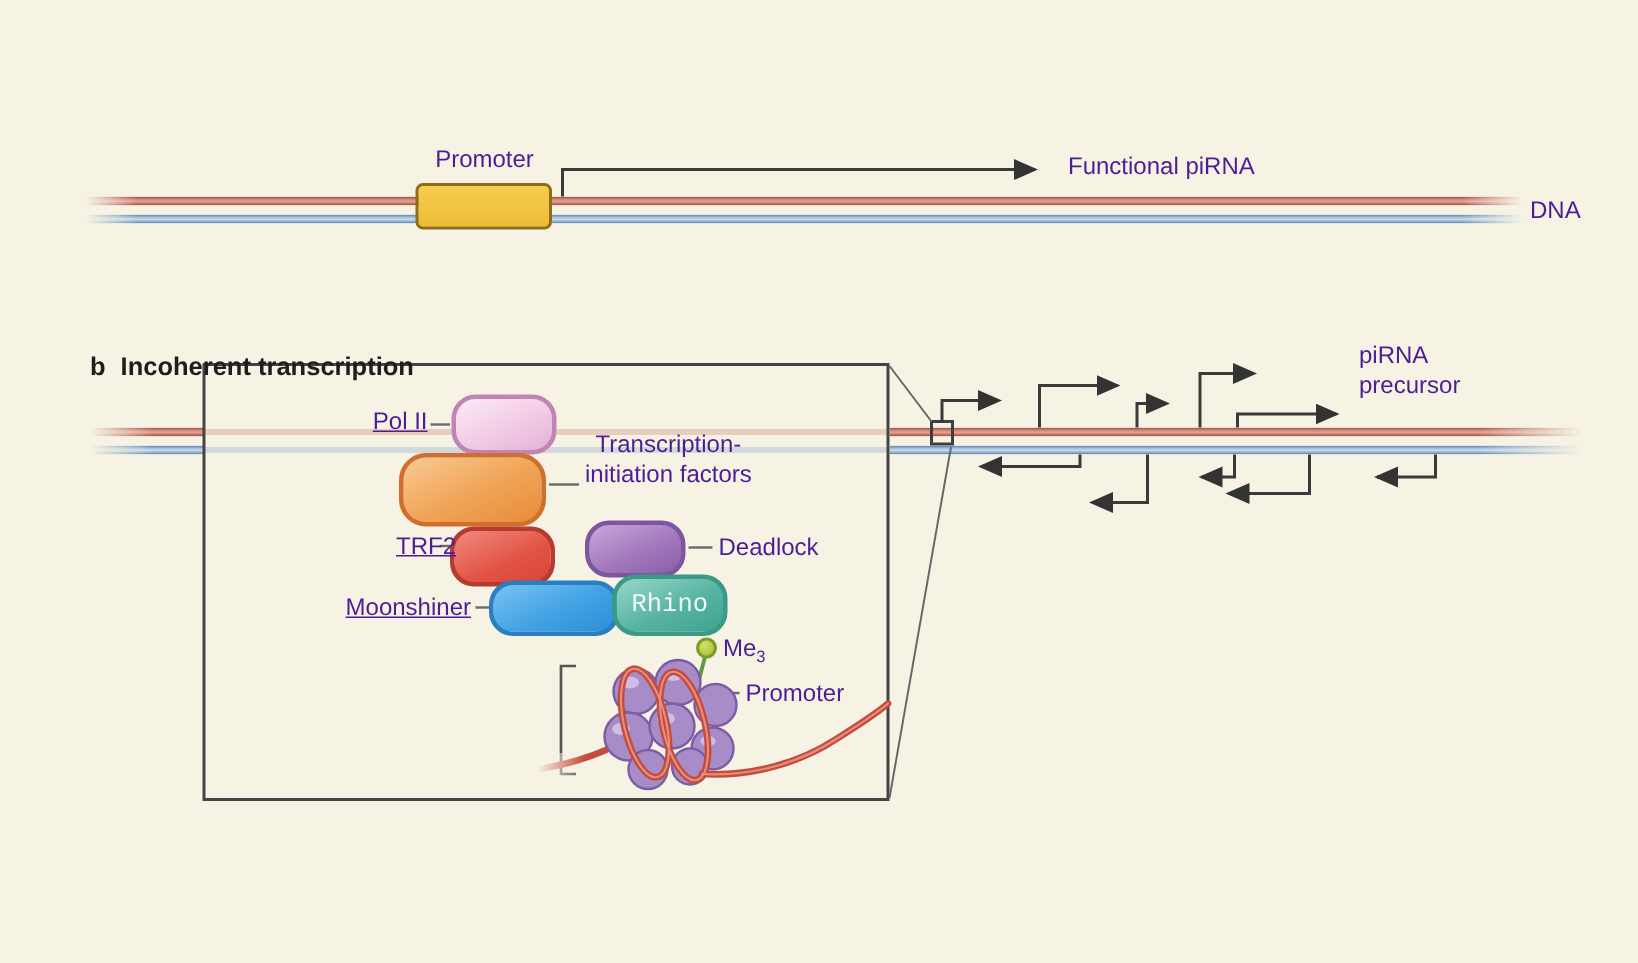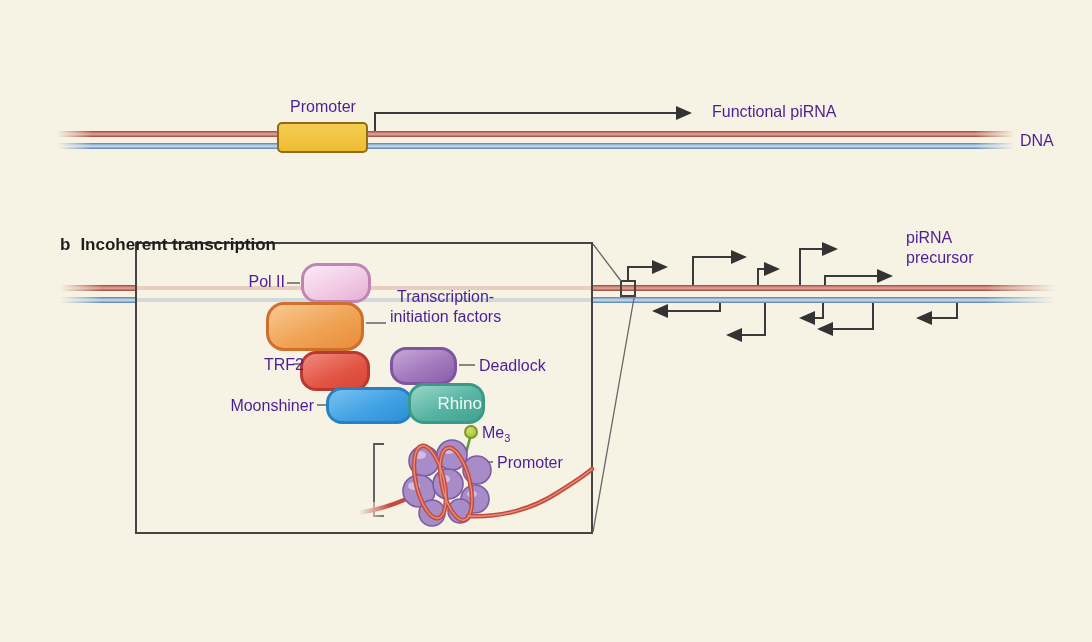--- a/index.html
+++ b/index.html
@@ -2,38 +2,38 @@
 <html><head>
 <meta charset="utf-8">
 <style>
   html,body{margin:0;padding:0;}
   body{font-family:"Liberation Sans", sans-serif; background:#ffffff;}
   .canvas{position:relative;width:1092px;height:642px;background:#f6f3e4;overflow:hidden;}
   .abs{position:absolute;}
   .heading{font-size:17px;font-weight:bold;color:#1e1e1e;z-index:6;}
   .heading .panel-letter{margin-right:10px;}
   .lbl{font-size:16px;color:#4c1d95;z-index:6;line-height:20px;white-space:nowrap;}
-  .lbl.right{text-align:right;}
+  .lbl.right{text-align:right;text-decoration:underline;}
   .strand{height:6px;z-index:1;}
   .strand.red{background:linear-gradient(to bottom,#a04438,#d18d80 35%,#dfa396 55%,#a04438);}
   .strand.blue{background:linear-gradient(to bottom,#5480ae,#b7cde0 40%,#c7d9e8 55%,#5480ae);}
   .fade-both{-webkit-mask-image:linear-gradient(to right,transparent 0,#000 35px,#000 calc(100% - 40px),transparent 100%);mask-image:linear-gradient(to right,transparent 0,#000 35px,#000 calc(100% - 40px),transparent 100%);}
   .fade-left{-webkit-mask-image:linear-gradient(to right,transparent 0,#000 42px);mask-image:linear-gradient(to right,transparent 0,#000 42px);}
   .fade-right{-webkit-mask-image:linear-gradient(to right,#000 calc(100% - 70px),transparent 100%);mask-image:linear-gradient(to right,#000 calc(100% - 70px),transparent 100%);}
   .faint{height:4px;z-index:1;}
   .promoter-box{width:91px;height:31px;background:linear-gradient(to bottom,#f5cd52,#eebc33);border:2px solid #8f6d15;border-radius:5px;z-index:3;box-sizing:border-box;}
   .inset-box{border:2px solid #444;z-index:2;box-sizing:border-box;}
   .callout-square{border:2px solid #3f3f3f;z-index:4;box-sizing:border-box;}
   .blob{border-radius:16px;z-index:3;box-sizing:border-box;}
   .blob.pol2{background:linear-gradient(155deg,#fae8f4 5%,#f2cbe5 55%,#e5b0d8);border:3px solid #c184b5;}
   .blob.tif{background:linear-gradient(155deg,#f8c68e 5%,#f0a355 55%,#e78c3b);border:3px solid #d06f2c;}
   .blob.trf2{background:linear-gradient(155deg,#ef8579 5%,#e25343 60%,#d84636);border:3px solid #b73a30;}
   .blob.deadlock{background:linear-gradient(155deg,#c4a4d6 5%,#a379bd 55%,#8a5dab);border:3px solid #7d55a0;}
   .blob.moonshiner{background:linear-gradient(155deg,#74bfef 5%,#42a2e4 55%,#2b8ed6);border:3px solid #2a7fc0;}
-  .blob.rhino{background:linear-gradient(155deg,#93d4c6 5%,#58b4a2 55%,#3fa28f);border:3px solid #389a87;display:flex;align-items:center;justify-content:flex-end;}
+  .blob.rhino{background:linear-gradient(155deg,#93d4c6 5%,#58b4a2 55%,#3fa28f);border:3px solid #389a87;display:flex;align-items:center;justify-content:center;font-family:Liberation Mono, monospace;}
   .rhino-text{color:#f3faf7;font-size:17px;z-index:4;}
   .me3-ball{width:14px;height:14px;border-radius:50%;background:radial-gradient(circle at 35% 30%,#cfe06a,#a3bd32);border:2px solid #7d9a26;z-index:4;box-sizing:border-box;}
   sub{font-size:11px;}
   svg.overlay{position:absolute;left:0;top:0;z-index:5;pointer-events:none;}
   .tail-fade{width:42px;height:20px;background:linear-gradient(to right,#f6f3e4 25%,rgba(246,243,228,0));z-index:6;}
 </style>
 </head>
 <body>
 
 <div class="canvas">

